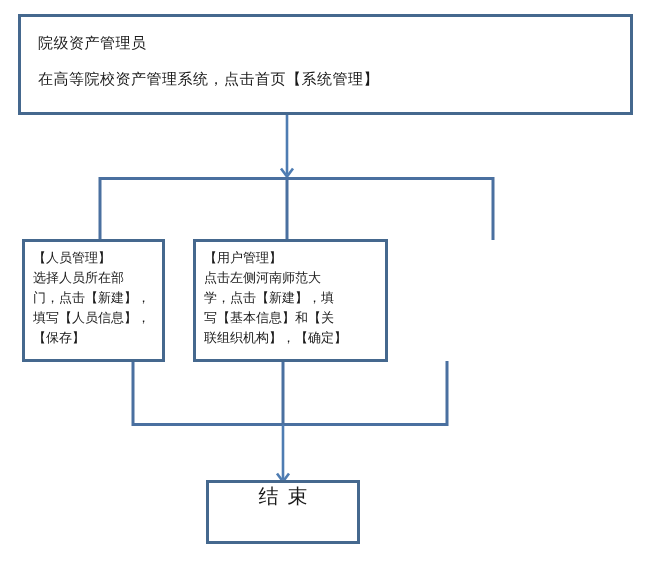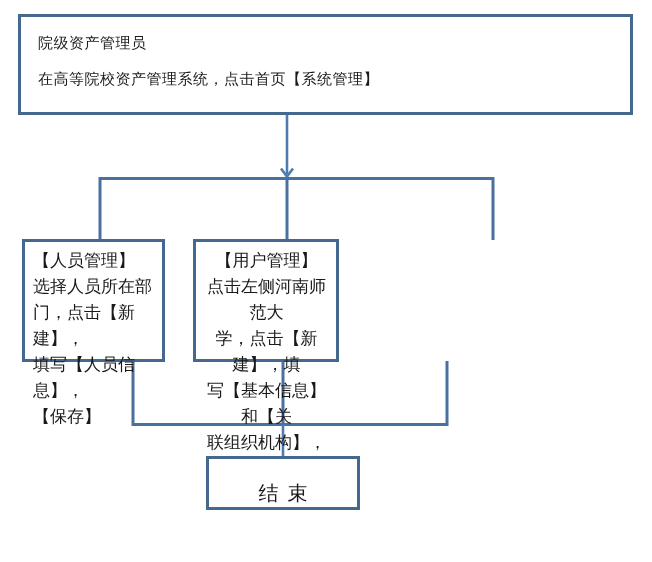--- a/index.html
+++ b/index.html
@@ -60,43 +60,42 @@
     font-size: 15px;
     line-height: 36px;
     letter-spacing: 0.5px;
   }
   .branch {
     top: 239px;
     height: 123px;
     padding: 6px 7px 0 8px;
   }
   .branch .txt {
-    font-size: 17px;
-    line-height: 26px;
+    font-size: 13px;
+    line-height: 20px;
   }
   .node-personnel {
     left: 22px;
     width: 143px;
   }
   .node-user {
     left: 193px;
-    width: 146px;
-    text-align: center;
+    width: 195px;
   }
   .node-permission {
     left: 403px;
     width: 230px;
   }
   .node-end {
     left: 206px;
-    top: 456px;
+    top: 480px;
     width: 154px;
-    height: 54px;
+    height: 64px;
     display: flex;
-    align-items: flex-end;
+    align-items: flex-start;
     justify-content: center;
   }
   .node-end .txt {
     font-size: 20px;
     letter-spacing: 9px;
     text-indent: 9px;
     white-space: nowrap;
   }
 </style>
 </head>

